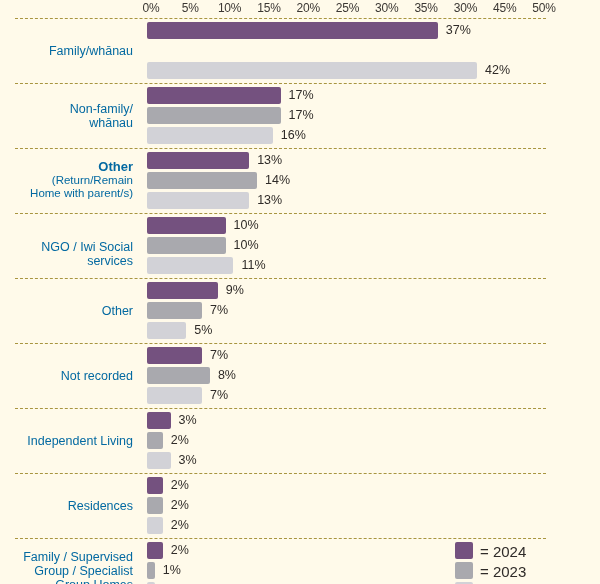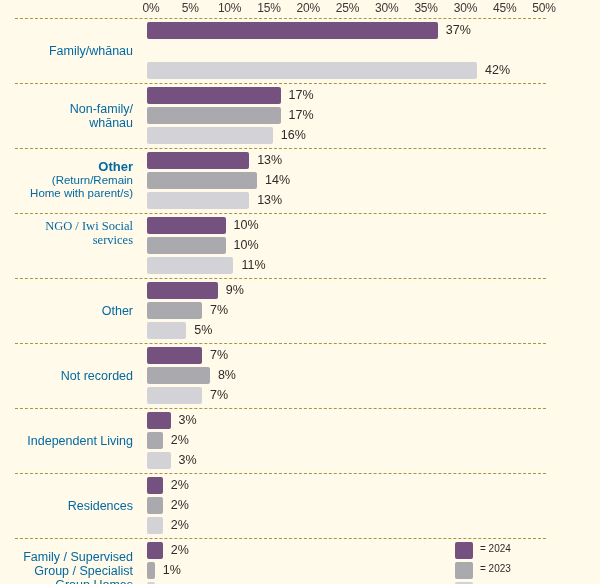--- a/index.html
+++ b/index.html
@@ -109,21 +109,21 @@
     left: 0;
     top: 0;
     width: 18px;
     height: 17px;
     border-radius: 2px;
   }
   .legend-label {
     position: absolute;
     left: 25px;
     top: 1px;
-    font-size: 10px;
+    font-size: 15px;
     color: #2f2b28;
     white-space: nowrap;
   }
 </style>
 </head>
 <body>
 
 <div id="chart">
   <div class="axis" id="axis">
       <div class="axis-tick" style="left: 151px;">0%</div>
@@ -194,21 +194,21 @@
         <div class="bar-line" style="top: 24px; left: 0px; width: 475px;">
           <div class="bar" title="Home 2023" style="width: 110.04px; background: rgb(169, 169, 174);"></div>
           <div class="bar-value" style="left: 265.04px;">14%</div>
         </div>
         <div class="bar-line" style="top: 44px; left: 0px; width: 600px;">
           <div class="bar" title="Home 2022" style="width: 102.18px; background: rgb(210, 210, 215);"></div>
           <div class="bar-value" style="left: 257.18px;">13%</div>
         </div>
       </div>
       <div class="row" style="top: 213px; height: 65px;">
-        <div class="row-label" style="top: 6px; font-family: Liberation Serif, serif;">
+        <div class="row-label" style="top: 27px;">
           <span class="lab-main">NGO / Iwi Social
 services</span>
         </div>
         <div class="bar-line" style="top: 4px; left: 0px; width: 600px;">
           <div class="bar" title="NGO / Iwi Social services 2024" style="width: 78.6px; background: rgb(116, 81, 127);"></div>
           <div class="bar-value" style="left: 233.6px;">10%</div>
         </div>
         <div class="bar-line" style="top: 24px; left: 0px; width: 600px;">
           <div class="bar" title="NGO / Iwi Social services 2023" style="width: 78.6px; background: rgb(169, 169, 174);"></div>
           <div class="bar-value" style="left: 233.6px;">10%</div>

